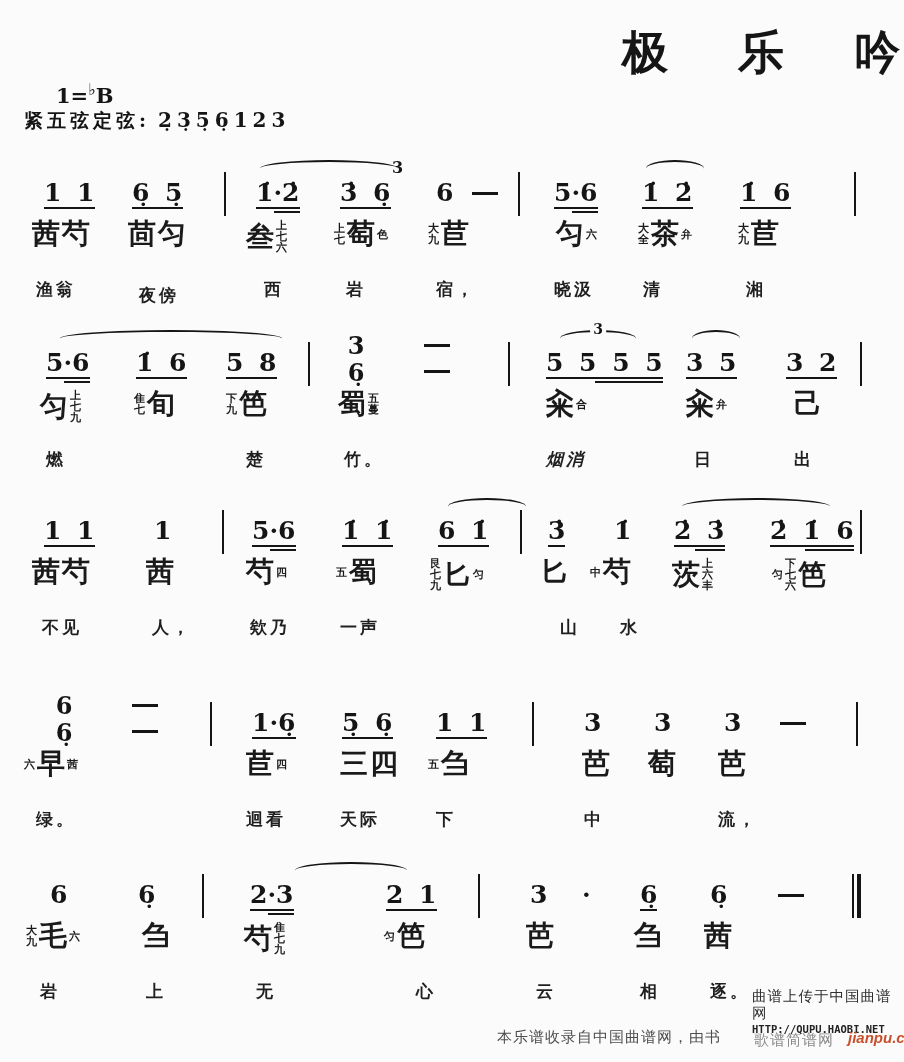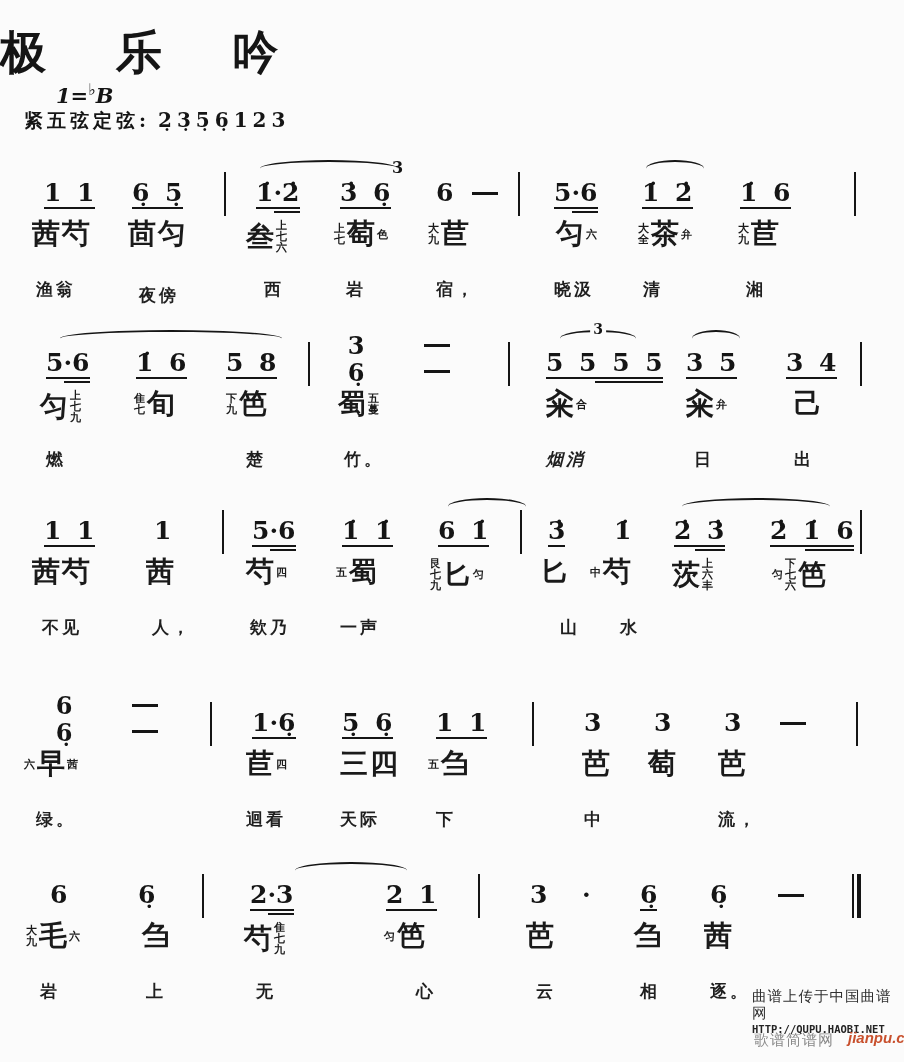--- a/index.html
+++ b/index.html
@@ -1,20 +1,20 @@
 <!DOCTYPE html>
 <html><head>
 <meta charset="utf-8">
 <style>
   html,body{margin:0;padding:0;background:#e8e8e8;}
   #sheet{position:relative;width:904px;height:1062px;background:#fbfbfb;overflow:hidden;
          font-family:"DejaVu Serif","Liberation Serif",serif;color:#151515;margin:0 auto;}
-  .title{position:absolute;top:22px;left:0;width:100%;text-align:left;
+  .title{position:absolute;top:22px;left:0;width:100%;text-align:right;
          font-size:46px;font-weight:bold;word-spacing:46px;letter-spacing:4px;}
-  .keysig{position:absolute;left:56px;top:80px;font-size:21px;font-weight:bold;font-style:italic;}
+  .keysig{position:absolute;left:56px;top:80px;font-size:21px;font-weight:bold;}
   .keysig .flat{vertical-align:super;font-size:16px;}
   .tuning{position:absolute;left:24px;top:108px;font-size:19px;font-weight:600;letter-spacing:4px;}
   .tuning .tnums{font-size:20px;font-weight:bold;letter-spacing:5px;margin-left:8px;}
   .source{position:absolute;left:610px;top:106px;font-size:19px;font-weight:600;}
   .line{position:absolute;left:0;width:904px;height:165px;}
   .n{position:absolute;top:20px;line-height:1;font-size:25px;font-weight:bold;word-spacing:7px;padding-bottom:2px;}
   .n.u1{border-bottom:2px solid #151515;}
   .n .sub{position:absolute;right:0;bottom:-6px;width:58%;border-bottom:2px solid #151515;height:0;}
   .bar{position:absolute;top:12px;width:2px;height:44px;background:#151515;}
   .dbar{position:absolute;top:12px;height:44px;width:9px;}
@@ -134,21 +134,21 @@
         <div class="slur" style="left: 60px; width: 222px;"></div>
         <div class="slur" style="left: 560px; width: 76px;">
           <span class="t3">3</span>
         </div>
         <div class="slur" style="left: 692px; width: 48px;"></div>
         <div class="n u1" style="left: 46px;">5·6<i class="sub"></i></div>
         <div class="n u1" style="left: 136px;">1̇ 6</div>
         <div class="n u1" style="left: 226px;">5 8</div>
         <div class="n u1" style="left: 546px;">5 5 5 5<i class="sub"></i></div>
         <div class="n u1" style="left: 686px;">3 5</div>
-        <div class="n u1" style="left: 786px;">3 4</div>
+        <div class="n u1" style="left: 786px;">3 2</div>
         <div class="stack" style="left: 344px;">
           <div>3</div>
           <div>6̣</div>
         </div>
         <div class="dash" style="left: 424px; top: 40px;"></div>
         <div class="dash" style="left: 424px; top: 14px;"></div>
         <div class="bar" style="left: 308px;"></div>
         <div class="bar" style="left: 508px;"></div>
         <div class="bar" style="left: 860px;"></div>
         <div class="tab" style="left: 40px;">
@@ -400,15 +400,16 @@
         <div class="lyr" style="left: 536px;">云</div>
         <div class="lyr" style="left: 640px;">相</div>
         <div class="lyr" style="left: 710px;">逐。</div>
       </div>
     </div>
 
   <div class="wm-upload">
     <div class="l1">曲谱上传于中国曲谱网</div>
     <div class="l2">HTTP://QUPU.HAOBI.NET</div>
   </div>
+  <div class="wm-collect">本乐谱收录自中国曲谱网，由书</div>
   <div class="wm-site">歌谱简谱网</div>
   <div class="wm-domain">jianpu.cn</div>
 </div>
 
 </body></html>

